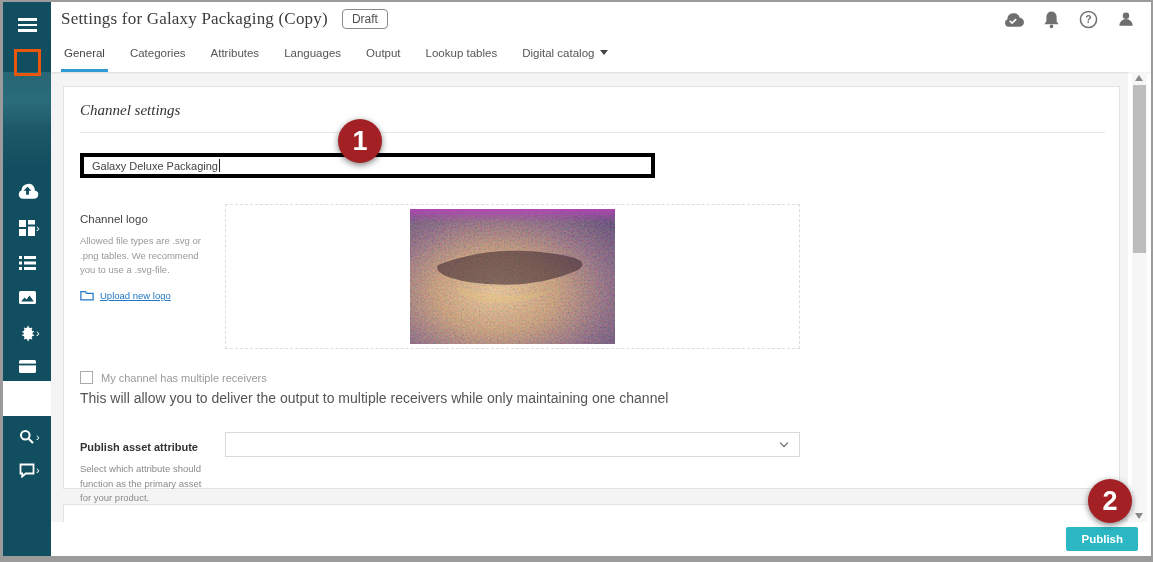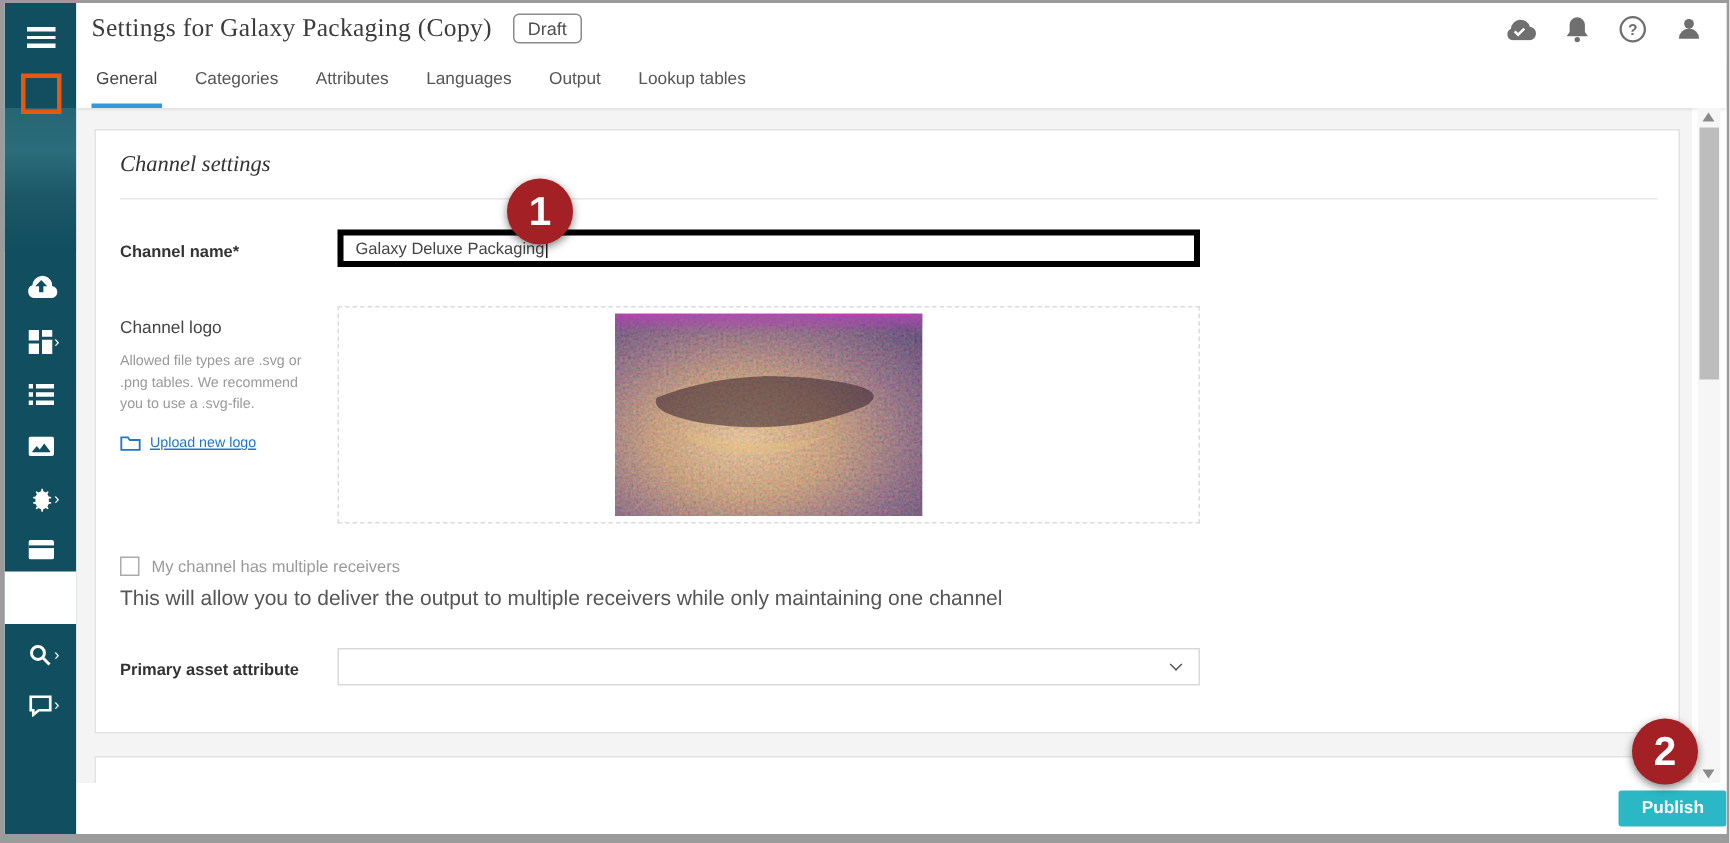--- a/index.html
+++ b/index.html
@@ -70,21 +70,21 @@
   .select-value{flex:1;font-size:11px;color:#444;padding-left:8px;}
   .select-chev{position:absolute;right:12px;top:7px;width:6px;height:6px;border-right:1.5px solid #555;border-bottom:1.5px solid #555;transform:rotate(45deg);}
 
   
   .vscroll{position:absolute;top:70px;right:4px;bottom:34px;width:15px;background:#f6f6f6;z-index:3;}
   .vs-up{position:absolute;top:3px;left:3px;width:0;height:0;border-left:4.5px solid transparent;border-right:4.5px solid transparent;border-bottom:6px solid #8a8a8a;cursor:pointer;}
   .vs-thumb{position:absolute;top:13px;left:1px;width:13px;height:168px;background:#bdbdbd;cursor:grab;}
   .vs-down{position:absolute;bottom:3px;left:3px;width:0;height:0;border-left:4.5px solid transparent;border-right:4.5px solid transparent;border-top:6px solid #8a8a8a;cursor:pointer;}
 
   
-  .footer{height:34px;flex:0 0 34px;background:#fff;display:flex;align-items:center;justify-content:flex-end;padding-right:0;position:relative;z-index:2;}
+  .footer{height:34px;flex:0 0 34px;background:#fff;display:flex;align-items:center;justify-content:flex-end;padding-right:13px;position:relative;z-index:2;}
   .publish-btn{background:#2bb7c4;color:#fff;border:none;border-radius:2px;font-family:"Liberation Sans",sans-serif;
     font-size:11.5px;font-weight:bold;padding:6px 15px;cursor:pointer;}
 
   
   .anno{position:absolute;width:44px;height:44px;border-radius:50%;background:#a32025;color:#fff;
     display:flex;align-items:center;justify-content:center;font-size:27px;font-weight:bold;
     box-shadow:0 2px 6px rgba(0,0,0,.5);z-index:60;}
   .anno-1{left:335px;top:117px;}
   .anno-2{left:1085px;top:477px;}
 </style>
@@ -221,32 +221,33 @@
         </div>
       <div class="tab">
           <span>Languages</span>
         </div>
       <div class="tab">
           <span>Output</span>
         </div>
       <div class="tab">
           <span>Lookup tables</span>
         </div>
+      <div class="tab">
+          <span>Digital catalog</span>
+          <span class="tab-caret"></span>
+        </div>
     </nav>
 
     <div class="content">
 
       <section class="panel panel-main">
         <h2 class="panel-title" style="margin:0;font-weight:normal;font-style:italic;">Channel settings</h2>
         <div class="divider"></div>
 
         <div class="form-row row-name">
-          <div class="label-col">
-            <span class="flabel">Channel name*</span>
-          </div>
           <div class="field-col">
             <div class="text-input">
               <span>Galaxy Deluxe Packaging</span>
                 <span class="caret"></span>
             </div>
           </div>
         </div>
 
         <div class="form-row row-logo">
           <div class="label-col">
@@ -291,21 +292,22 @@
         <div class="row-check">
           <div class="check-line">
             <div class="checkbox"></div>
             <span class="check-label">My channel has multiple receivers</span>
           </div>
           <div class="check-helper">This will allow you to deliver the output to multiple receivers while only maintaining one channel</div>
         </div>
 
         <div class="form-row row-asset">
           <div class="label-col">
-            <span class="flabel">Primary asset attribute</span>
+            <span class="flabel">Publish asset attribute</span>
+            <div class="fhelper" style="color:#8a8a8a;">Select which attribute should function as the primary asset for your product.</div>
           </div>
           <div class="field-col">
             <div class="select-box">
               <span class="select-value"></span>
               <span class="select-chev"></span>
             </div>
           </div>
         </div>
       </section>
 

